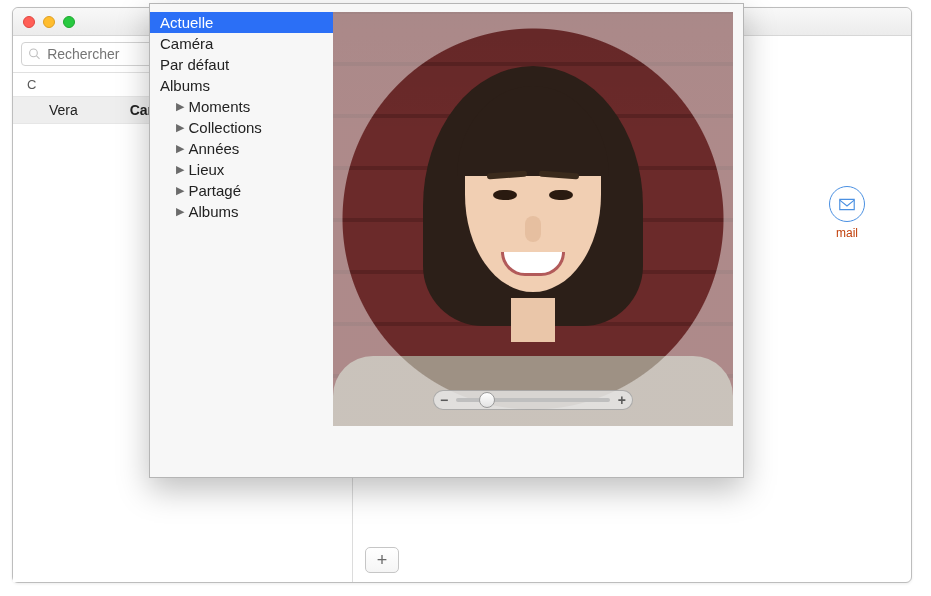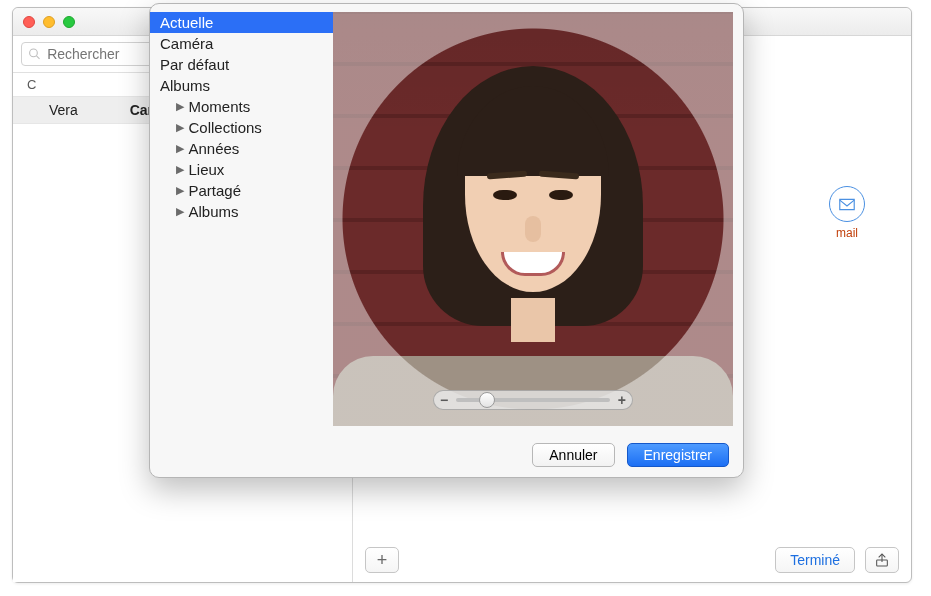--- a/index.html
+++ b/index.html
@@ -66,21 +66,21 @@
     display:flex; align-items:center; justify-content:center; cursor:pointer;
   }
   .addbtn { width:34px; font-size:18px; color:#6a6a6a; }
   .sharebtn { width:34px; }
   .sharebtn svg { stroke:#555; }
   .donebtn { padding:0 14px; font-size:14px; color:#1d6fe0; }
 
   
   .popover {
     position:absolute; left:149px; top:3px; width:595px; height:475px;
-    background:#f7f7f7; border:1px solid #b5b5b5; border-radius:10px;
+    background:#f7f7f7; border:1px solid #b5b5b5; border-radius:0;
     box-shadow:0 12px 30px rgba(0,0,0,.25);
     z-index:5;
     display:flex; flex-direction:column;
   }
   .pop-body { display:flex; flex:1; overflow:hidden; }
   .pop-side {
     width:183px; padding-top:8px; font-size:15px; color:#222;
   }
   .pop-side .item {
     padding:2px 10px 2px 10px; cursor:pointer; display:flex; align-items:center;
@@ -197,32 +197,20 @@
               <path d="M2 2h20v14H2z" fill="none" stroke="#4a90e2" stroke-width="1.6"></path>
               <path d="M2 3l10 8L22 3" fill="none" stroke="#4a90e2" stroke-width="1.6"></path>
             </svg>
         </div>
         <div class="lbl">mail</div>
       </div>
 
       <div class="bottombar">
         <div class="addbtn">
           <span>+</span>
-        </div>
-        <div style="display:flex; gap:10px;">
-          <div class="donebtn">
-            <span>Terminé</span>
-          </div>
-          <div class="sharebtn">
-            <svg width="16" height="16" viewBox="0 0 24 24" fill="none" stroke-width="1.6">
-                <path d="M12 3v12"></path>
-                <path d="M7 8l5-5 5 5"></path>
-                <rect x="4" y="12" width="16" height="9" rx="1"></rect>
-              </svg>
-          </div>
         </div>
       </div>
     </div>
 
   </div>
 </div>
 
 <div class="popover">
   <div class="pop-body">
     <div class="pop-side">
@@ -277,17 +265,13 @@
           <span class="glyph">−</span>
           <div class="track">
             <div class="knob"></div>
           </div>
           <span class="glyph">+</span>
         </div>
       </div>
     </div>
   </div>
 
-  <div class="pop-foot">
-    <button class="btn">Annuler</button>
-    <button class="btn primary">Enregistrer</button>
-  </div>
 </div>
 
 </body></html>

